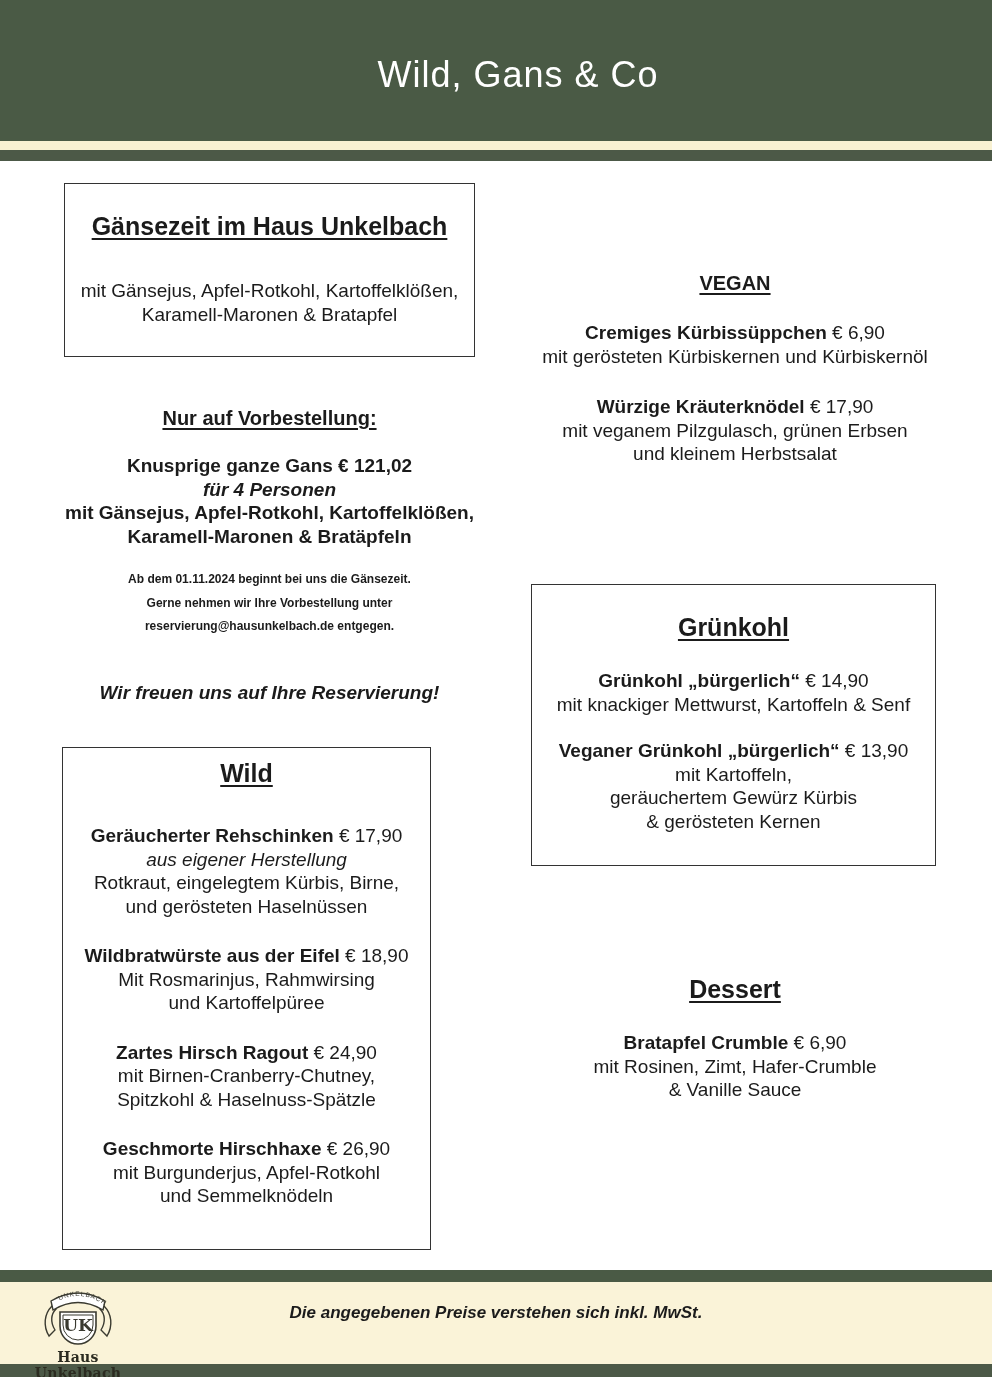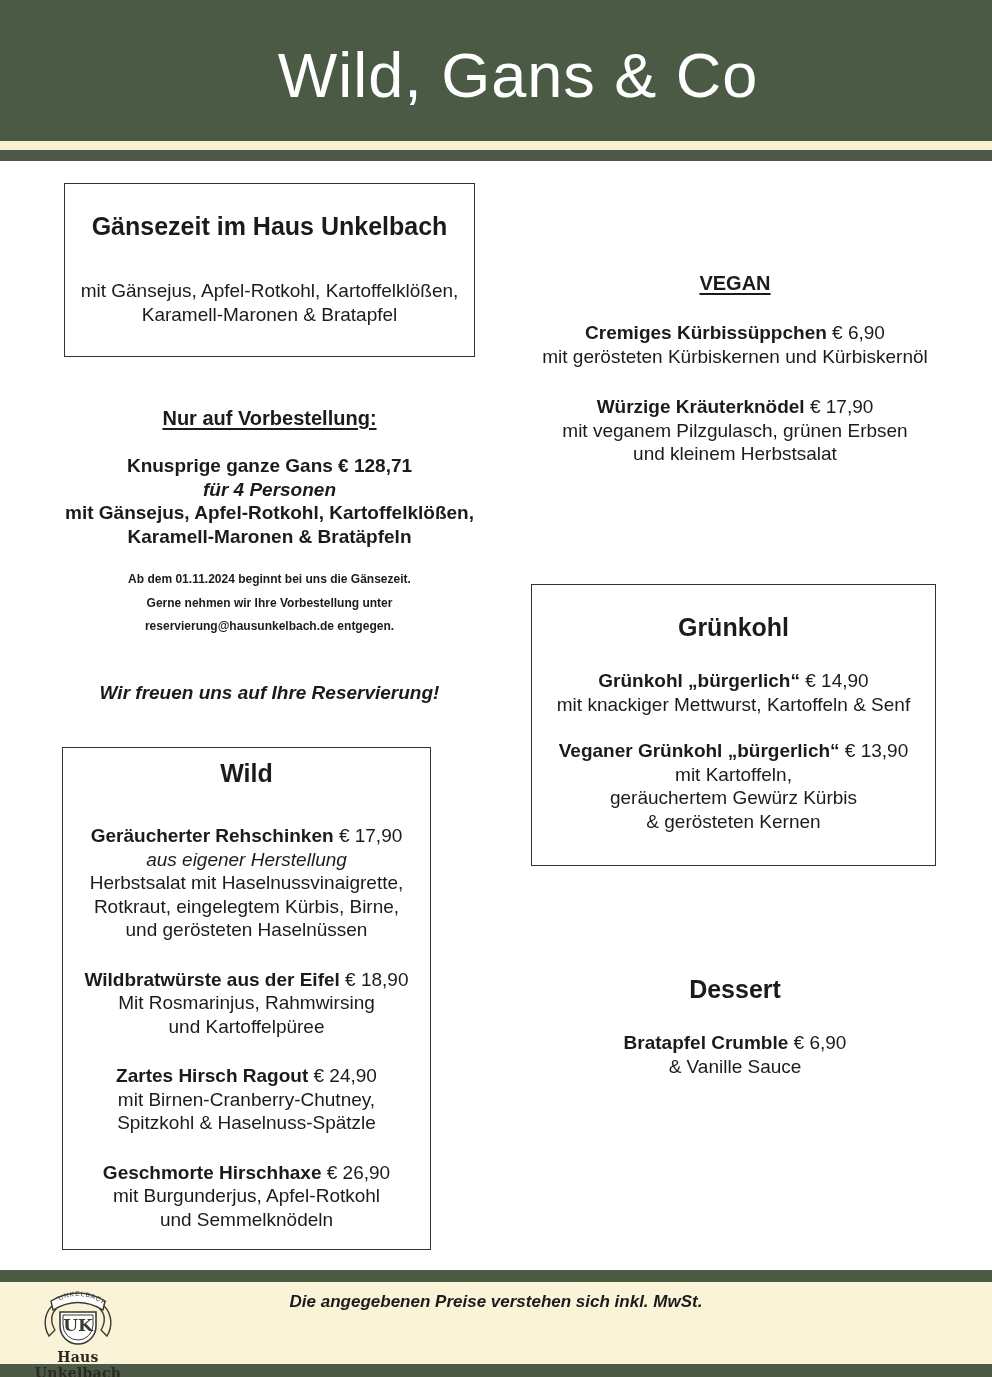--- a/index.html
+++ b/index.html
@@ -8,34 +8,34 @@
     background:#ffffff; overflow:hidden;
     font-family:"Liberation Sans", sans-serif; color:#1b1b1b;
   }
 
   
   .header-band {
     position:absolute; top:0; left:0; width:992px; height:141px;
     background:#4a5a45; display:flex; align-items:center; justify-content:center;
   }
   .header-title {
-    color:#ffffff; font-size:63px; font-weight:300; letter-spacing:1px;
+    color:#ffffff; font-size:36px; font-weight:300; letter-spacing:1px;
     padding-top:8px;
     margin-left:44px;
   }
   .stripe-cream  { position:absolute; top:141px; left:0; width:992px; height:9px;  background:#f8f1d2; }
   .stripe-green2 { position:absolute; top:150px; left:0; width:992px; height:11px; background:#4c5947; }
 
   
   .sect { position:absolute; text-align:center; }
   .boxed { border:1.5px solid #333333; box-sizing:border-box; background:#ffffff; }
 
   .h-lg {
     font-size:25px; font-weight:bold;
-    text-decoration-thickness:2px; text-underline-offset:3px;
+    text-decoration:underline; text-decoration-thickness:2px; text-underline-offset:3px;
   }
   .h-sm {
     font-size:20px; font-weight:bold;
     text-decoration:underline; text-decoration-thickness:2px; text-underline-offset:3px;
   }
 
   .item { font-size:19px; line-height:23.5px; }
   .item .nm { font-weight:bold; }
   .item .pr { font-weight:normal; }
   .item .sub { font-style:italic; }
@@ -68,21 +68,21 @@
 
   #sec-dessert { left:530px; top:975px; width:410px;text-align:center; }
   #sec-dessert .item.first { margin-top:27px; }
 
   
   .footer-stripe-top    { position:absolute; top:1270px; left:0; width:992px; height:12px; background:#4a5a45; }
   .footer-band          { position:absolute; top:1282px; left:0; width:992px; height:82px; background:#faf3d8; }
   .footer-stripe-bottom { position:absolute; top:1364px; left:0; width:992px; height:13px; background:#4c5947; }
   .footer-note {
     text-align:center; padding-top:10px;
-    font-size:17px; font-weight:bold; font-style:italic; color:#1b1b1b;
+    font-size:17px; font-weight:bold; font-style:italic; color:#1b1b1b;margin-top:11px;
   }
   .logo {
     position:absolute; left:26px; top:1284px; width:104px; text-align:center;
   }
   .logo svg { display:block; margin:0 auto; }
   .logo-caption {
     margin-top:1px; font-family:"DejaVu Serif", serif; font-weight:bold;
     font-size:14px; color:#2b2b20; letter-spacing:0.3px;
   }
 </style>
@@ -103,21 +103,21 @@
       <div class="line">mit Gänsejus, Apfel-Rotkohl, Kartoffelklößen,</div>
       <div class="line">Karamell-Maronen &amp; Bratapfel</div>
     </div>
   </div>
 
   <div class="sect" id="sec-vorbestellung">
     <div class="h-sm">Nur auf Vorbestellung:</div>
     <div class="item bold-item">
       <div>
         <span class="nm">Knusprige ganze Gans</span>
-        <span class="pr">€ 128,71</span>
+        <span class="pr">€ 121,02</span>
       </div>
       <div class="line sub">für 4 Personen</div>
       <div class="line">mit Gänsejus, Apfel-Rotkohl, Kartoffelklößen,</div>
       <div class="line">Karamell-Maronen &amp; Bratäpfeln</div>
     </div>
     <div class="note">
       <div>Ab dem 01.11.2024 beginnt bei uns die Gänsezeit.</div>
       <div>Gerne nehmen wir Ihre Vorbestellung unter</div>
       <div>reservierung@hausunkelbach.de entgegen.</div>
     </div>
@@ -126,21 +126,20 @@
 
   <div class="sect boxed" id="box-wild">
     <div class="h-lg">Wild</div>
 
     <div class="item first">
       <div>
         <span class="nm">Geräucherter Rehschinken</span>
         <span class="pr">€ 17,90</span>
       </div>
       <div class="line sub">aus eigener Herstellung</div>
-      <div class="line">Herbstsalat mit Haselnussvinaigrette,</div>
       <div class="line">Rotkraut, eingelegtem Kürbis, Birne,</div>
       <div class="line">und gerösteten Haselnüssen</div>
     </div>
 
     <div class="item">
       <div>
         <span class="nm">Wildbratwürste aus der Eifel</span>
         <span class="pr">€ 18,90</span>
       </div>
       <div class="line">Mit Rosmarinjus, Rahmwirsing</div>
@@ -210,20 +209,21 @@
   </div>
 
   <div class="sect" id="sec-dessert">
     <div class="h-lg">Dessert</div>
 
     <div class="item first">
       <div>
         <span class="nm">Bratapfel Crumble</span>
         <span class="pr">€ 6,90</span>
       </div>
+      <div class="line">mit Rosinen, Zimt, Hafer-Crumble</div>
       <div class="line">&amp; Vanille Sauce</div>
     </div>
   </div>
 
   <div class="footer-stripe-top"></div>
   <div class="footer-band">
     <div class="footer-note">Die angegebenen Preise verstehen sich inkl. MwSt.</div>
   </div>
   <div class="footer-stripe-bottom"></div>
 

